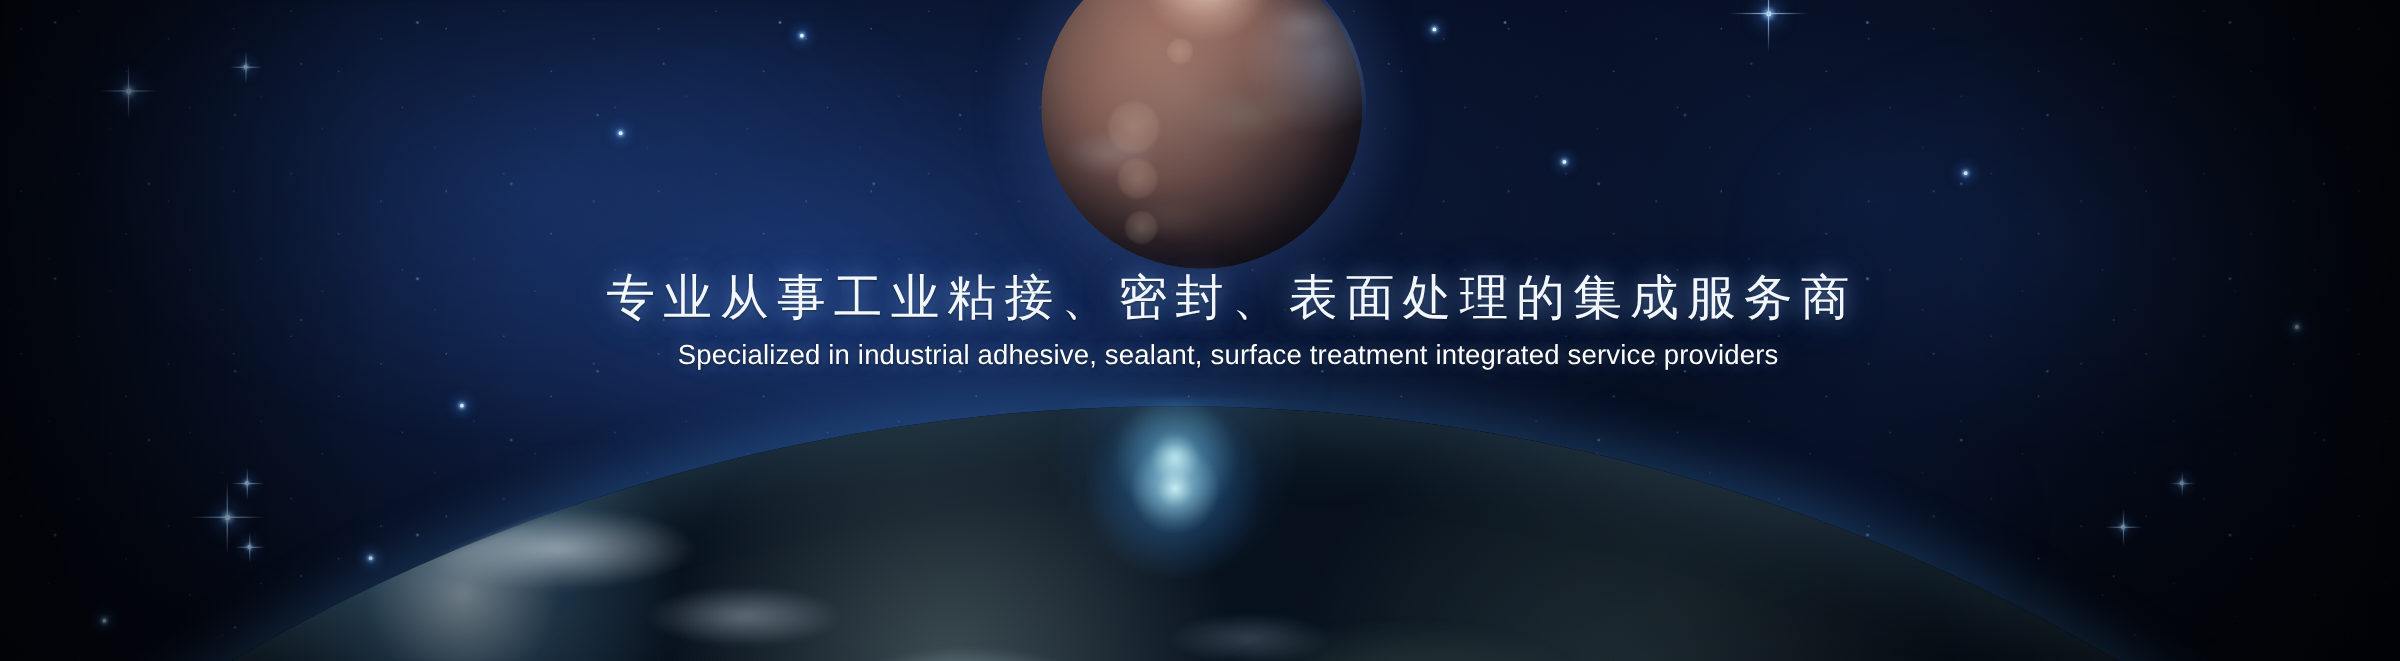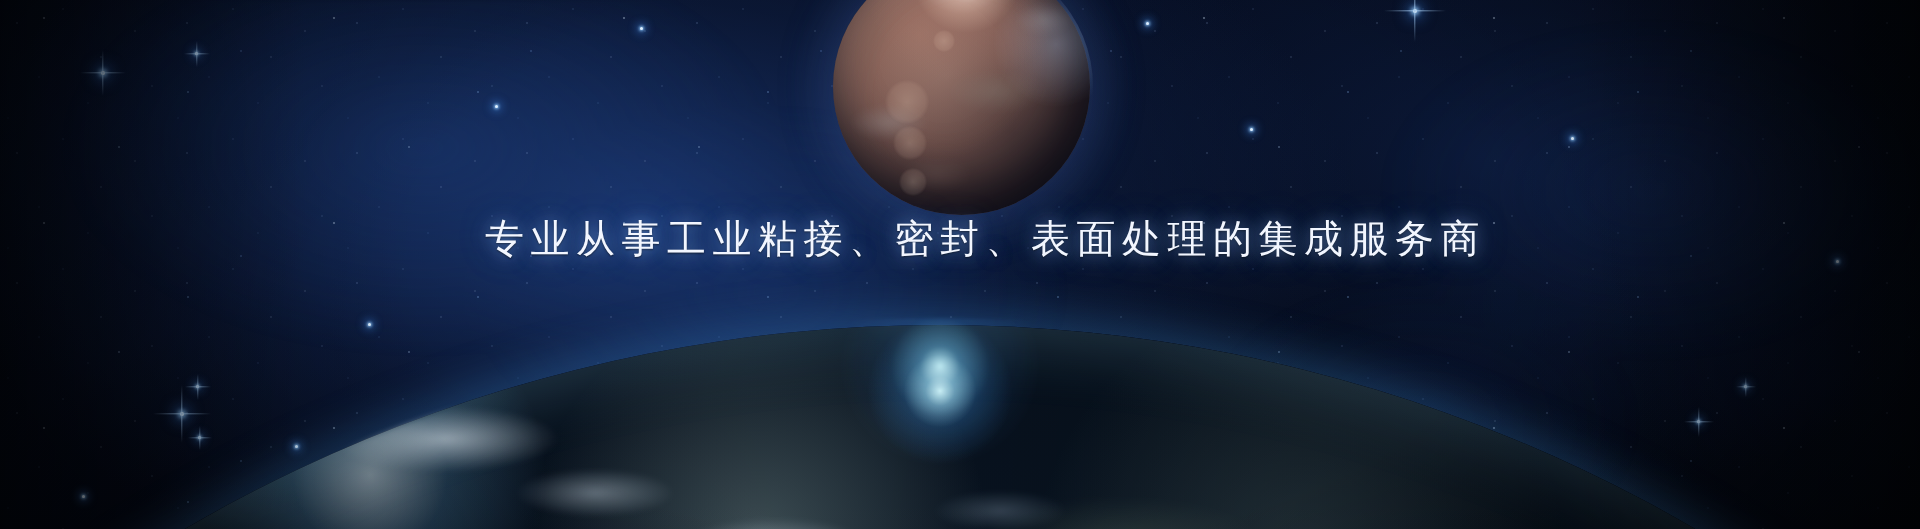--- a/index.html
+++ b/index.html
@@ -294,15 +294,16 @@
     <div class="land"></div>
     <div class="clouds"></div>
     <div class="terminator"></div>
     <div class="atmo"></div>
   </div>
 
   <div class="layer vignette"></div>
 
   <div id="hero-copy">
     <h1 id="hero-title-cn">专业从事工业粘接、密封、表面处理的集成服务商</h1>
+    <p id="hero-subtitle-en">Specialized in industrial adhesive, sealant, surface treatment integrated service providers</p>
   </div>
 
 </div>
 
 </body></html>

